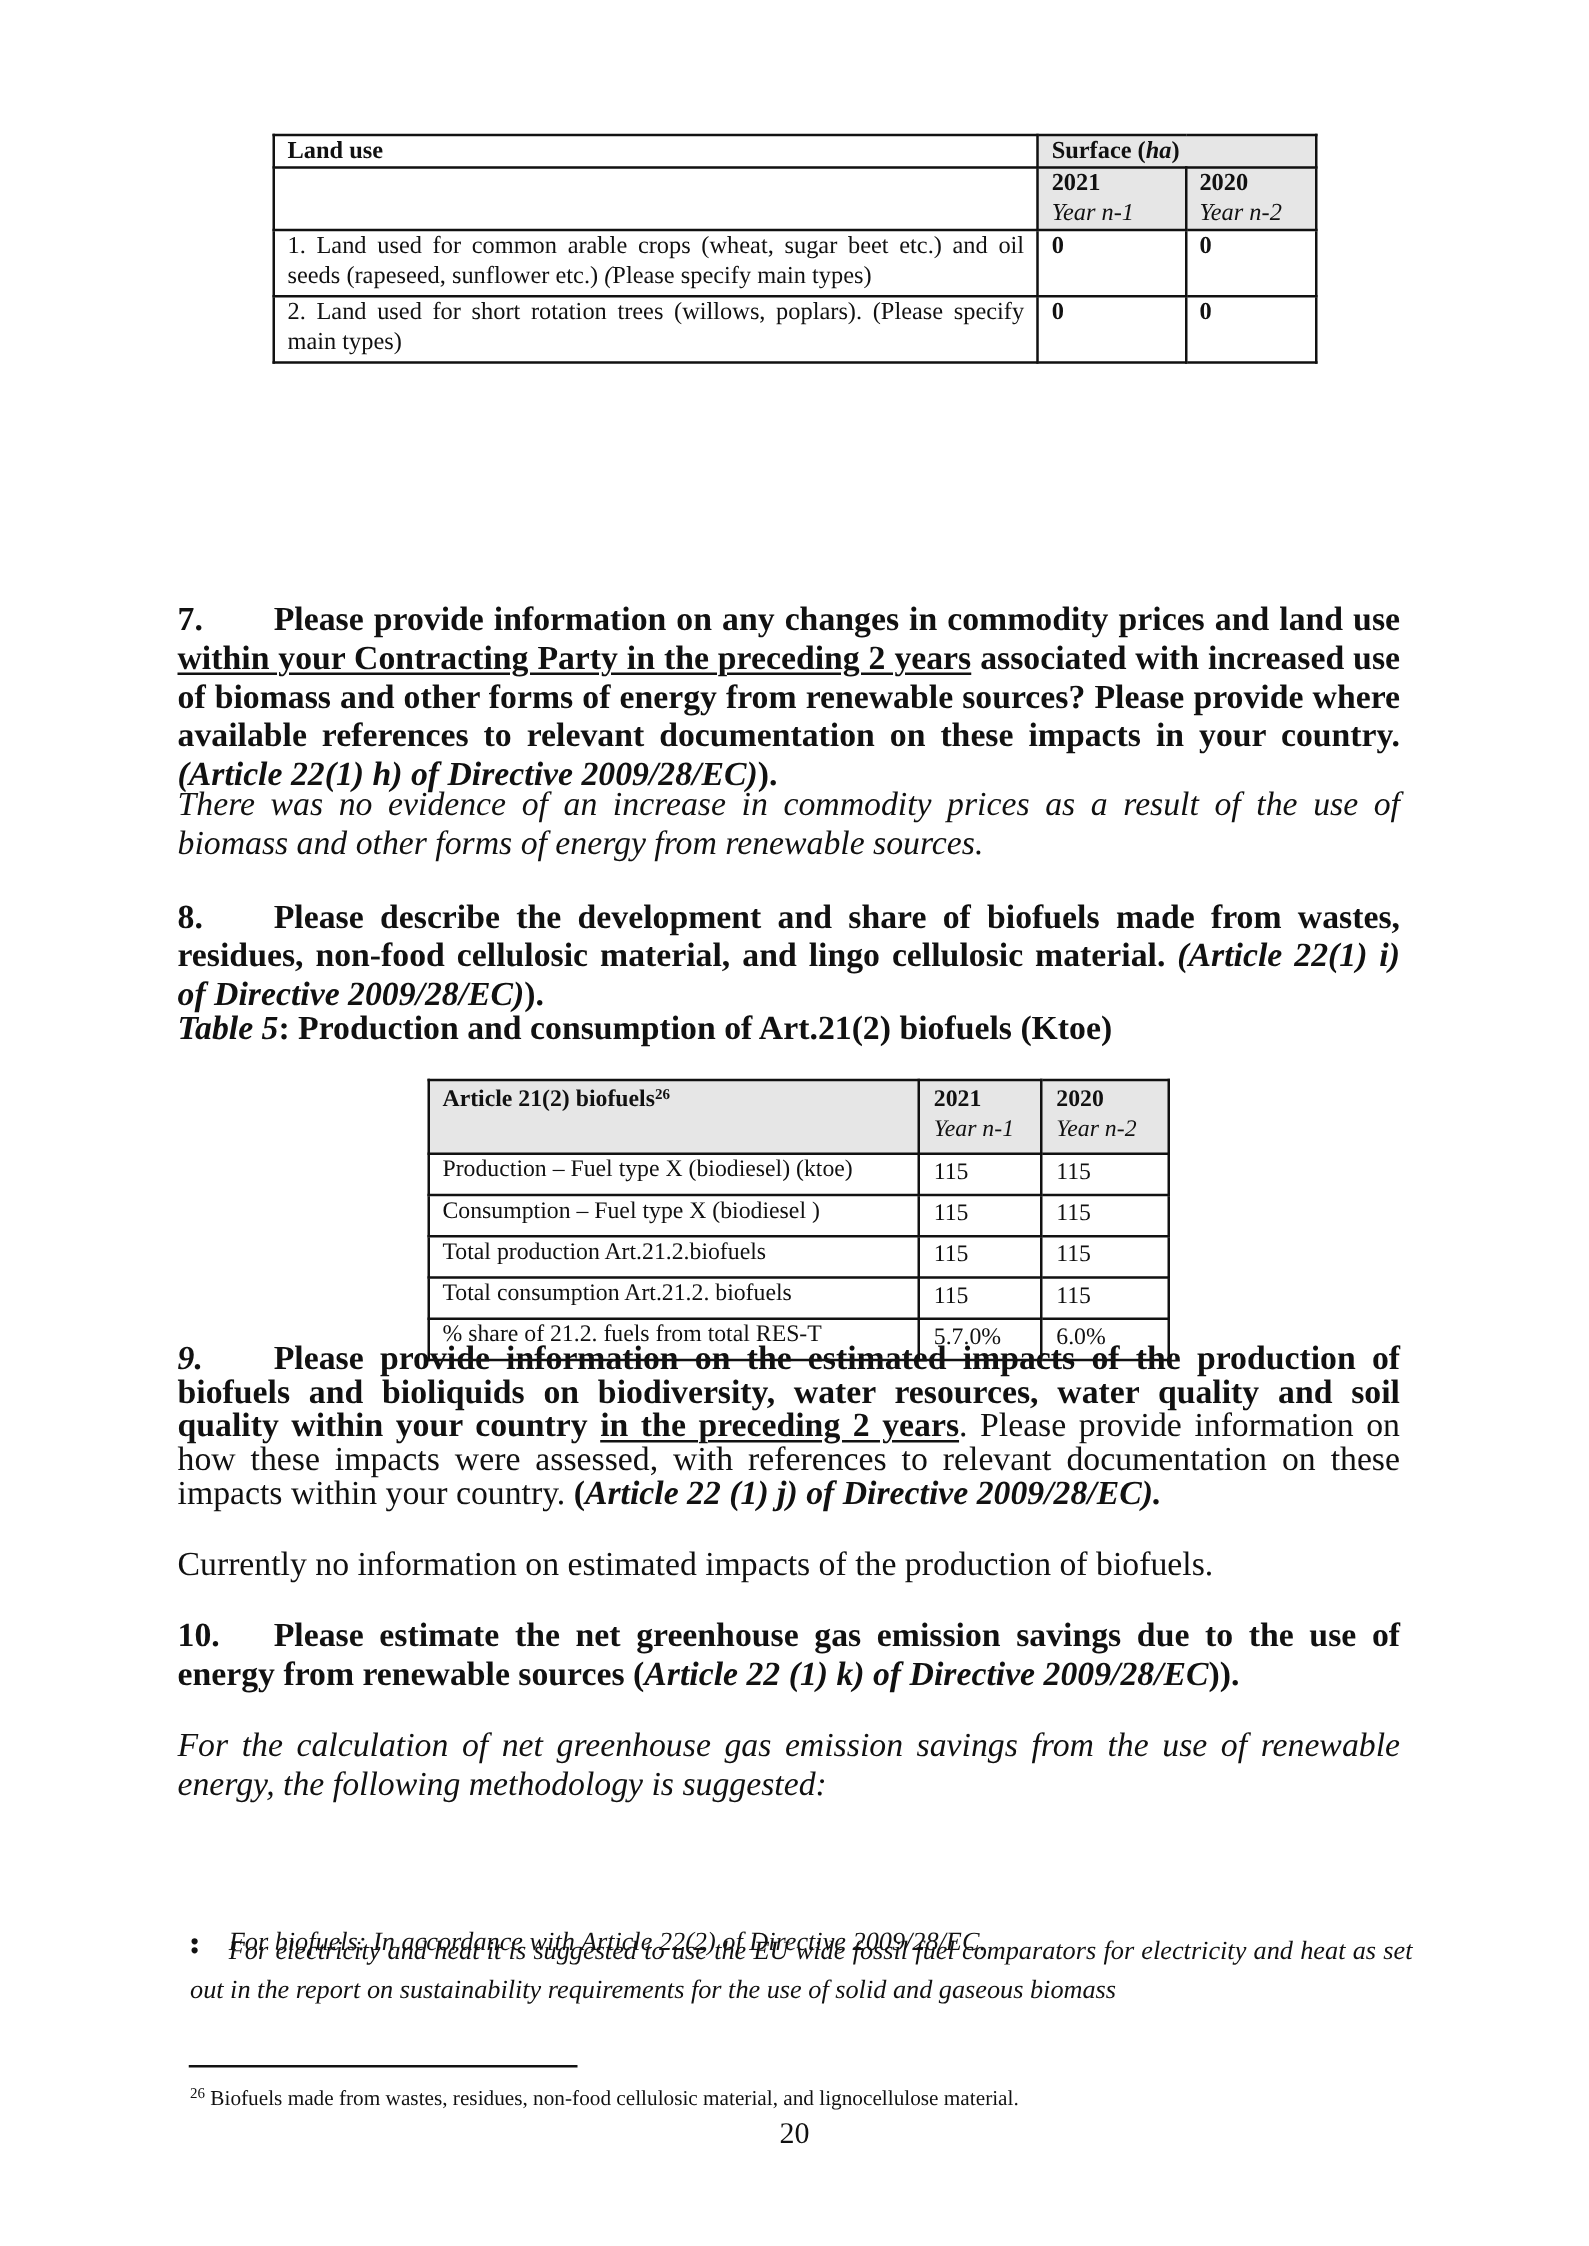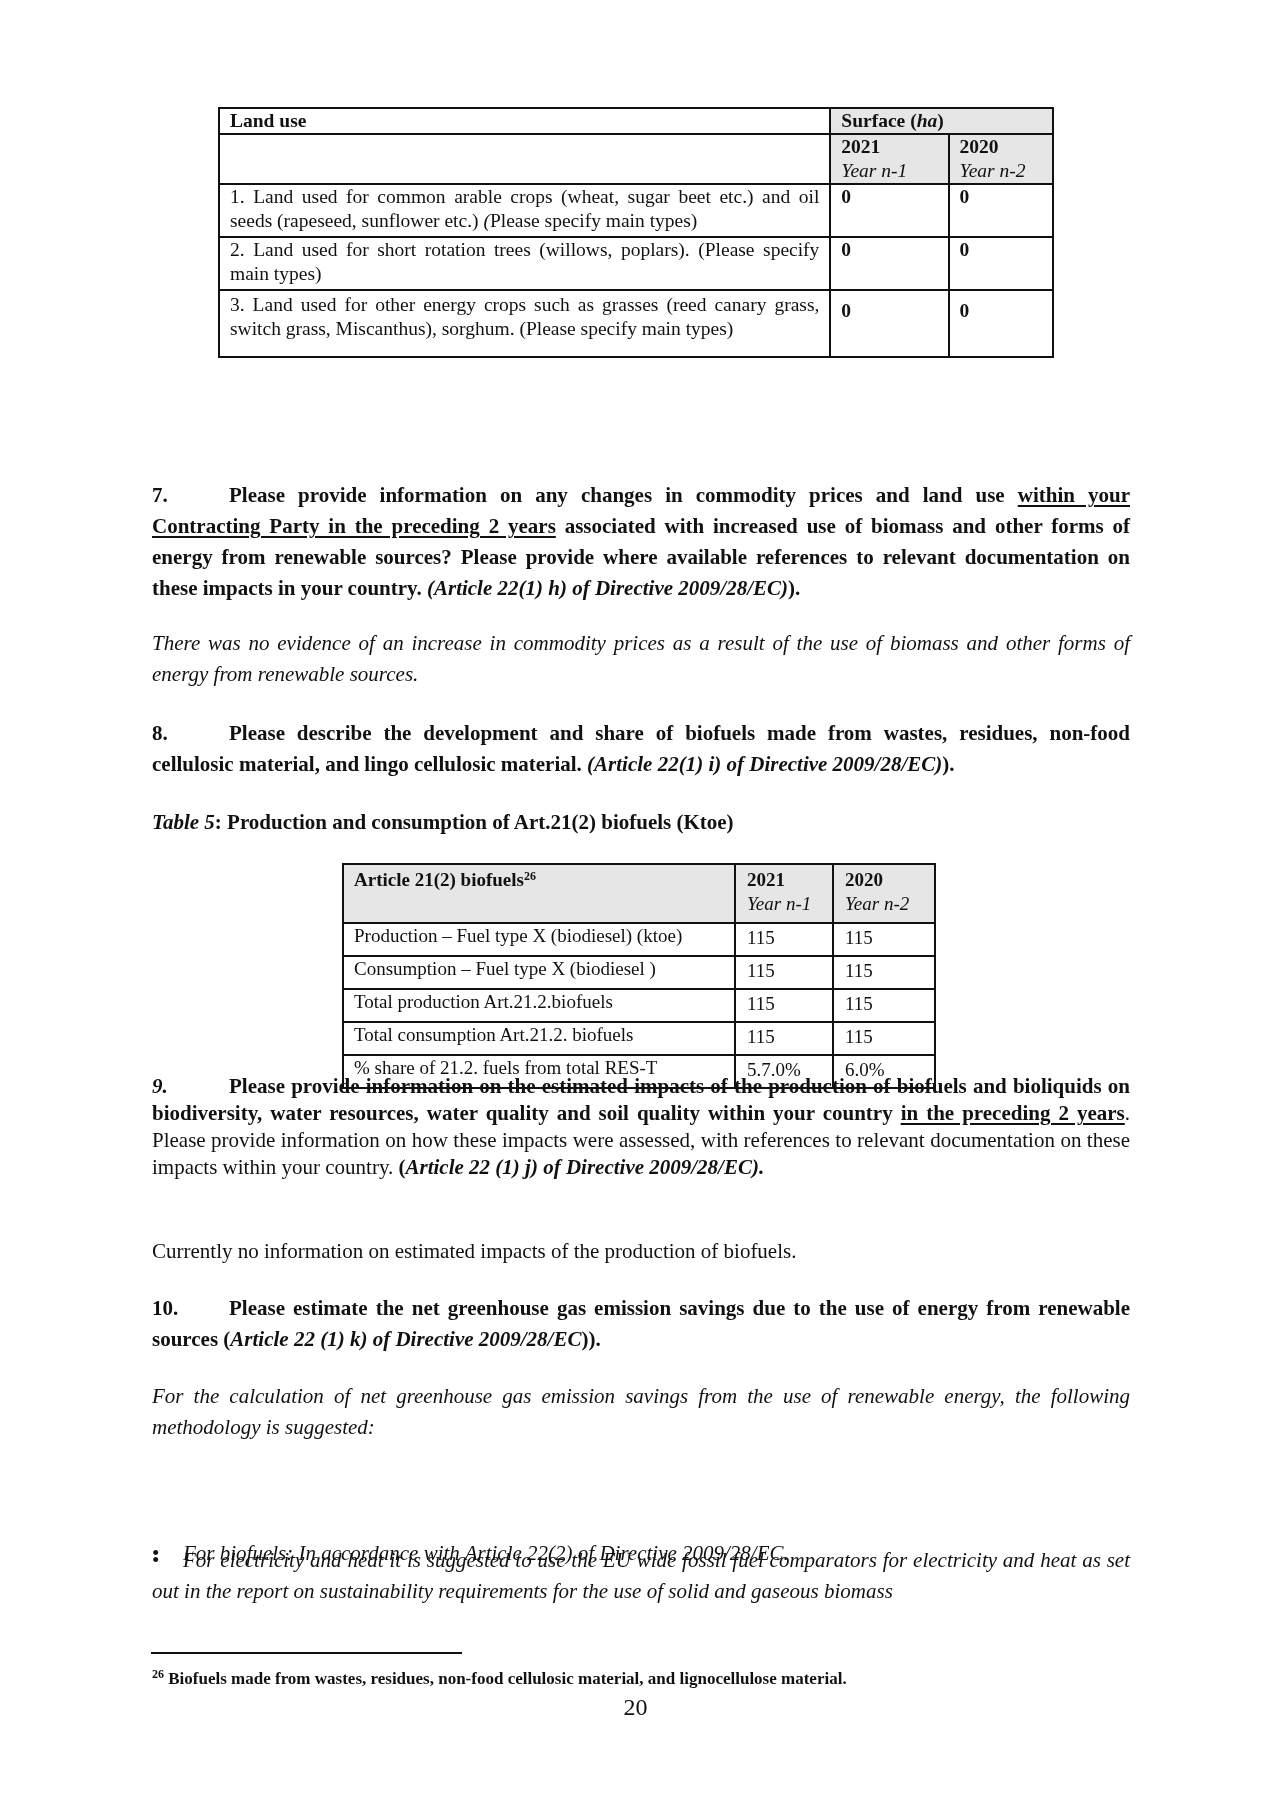--- a/index.html
+++ b/index.html
@@ -13,32 +13,32 @@
   .gray { background: #e6e6e6; }
   .t1 { left: 218px; top: 107px; width: 836px; font-size: 19.5px; line-height: 24px; }
   .t1 td { padding: 6px 12px; }
   .t1 .c0 { width: 596px; margin-left: 28px; }
   .t1 .c1 { width: 97px; }
   .t1 .c2 { width: 83px; }
   .just { text-align: justify; text-align-last: left; }
   .b { font-weight: bold; }
   .i { font-style: italic; }
   .u { text-decoration: underline; text-decoration-thickness: 2px; text-underline-offset: 3px; }
-  .para { position: absolute; left: 152px; width: 978px; font-size: 21px; line-height: 31px; text-align: justify; }
+  .para { position: absolute; left: 142px; width: 978px; font-size: 27px; line-height: 31px; text-align: justify; }
   .para.last-left { text-align-last: left; }
   .qnum { display: inline-block; width: 77px; }
   .t5 { left: 342px; top: 863px; width: 594px; font-size: 19px; line-height: 24px; }
   .t5 td { padding: 2px 12px; height: 27px; vertical-align: middle; }
   .t5 tr.hdr td { vertical-align: top; height: 52px; padding-top: 3px; }
   .t5 td.num { padding: 2px 11px; }
   sup { font-size: 12px; vertical-align: 6px; line-height: 0; }
   .bullet-row { position: absolute; left: 152px; width: 978px; font-size: 21px; line-height: 31px; font-style: italic; text-align: justify; }
   .bullet { display: inline-block; width: 31px; font-style: normal; }
   .rule { position: absolute; left: 151px; top: 1652px; width: 311px; height: 2px; background: #111; }
-  .footnote { position: absolute; left: 152px; top: 1668px; font-size: 17px; line-height: 22px; font-weight: bold; }
+  .footnote { position: absolute; left: 152px; top: 1668px; font-size: 17px; line-height: 22px; }
   .pagenum { position: absolute; left: 0; width: 1271px; top: 1694px; text-align: center; font-size: 24px; }
 </style>
 </head>
 <body>
 
 <table class="doc t1">
   <tbody>
       <tr>
     <td class="c0 b"><span>Land use</span></td>
     <td class="gray b" colspan="2"><span>Surface (</span><span class="i">ha</span><span>)</span></td>
@@ -56,25 +56,20 @@
   </tr>
   <tr>
     <td class="c0 just" style="height:51px"><span>1. Land used for common arable crops (wheat, sugar beet etc.) and oil seeds (rapeseed, sunflower etc.) </span><span class="i">(</span><span>Please specify main types)</span></td>
     <td class="b">0</td>
     <td class="b">0</td>
   </tr>
   <tr>
     <td class="c0 just" style="height:51px">2. Land used for short rotation trees (willows, poplars). (Please specify main types)</td>
     <td class="b">0</td>
     <td class="b">0</td>
-  </tr>
-  <tr>
-    <td class="c0 just" style="height:63px; padding-top:2px">3. Land used for other energy crops such as grasses (reed canary grass, switch grass, Miscanthus), sorghum. (Please specify main types)</td>
-    <td class="b" style="padding-top:8px">0</td>
-    <td class="b" style="padding-top:8px">0</td>
   </tr>
 </tbody>
   </table>
 
 <div class="para b" style="top:480px;">
   <span class="qnum">7.</span><span>Please provide information on any changes in commodity prices and land use </span><span class="u">within your Contracting Party in the preceding 2 years</span><span> associated with increased use of biomass and other forms of energy from renewable sources? Please provide where available references to relevant documentation on these impacts in your country. </span><span class="i">(Article 22(1) h) of Directive 2009/28/EC)</span><span>).</span>
 </div>
 <div class="para i last-left" style="top:628px;">There was no evidence of an increase in commodity prices as a result of the use of biomass and other forms of energy from renewable sources.</div>
 
 <div class="para b" style="top:718px;">

